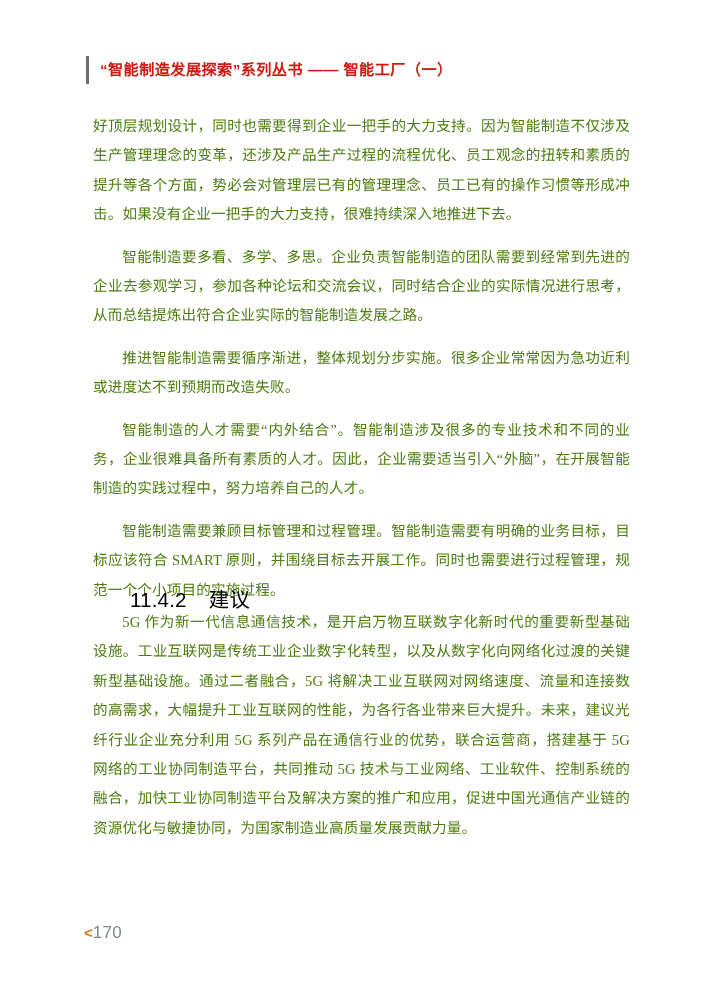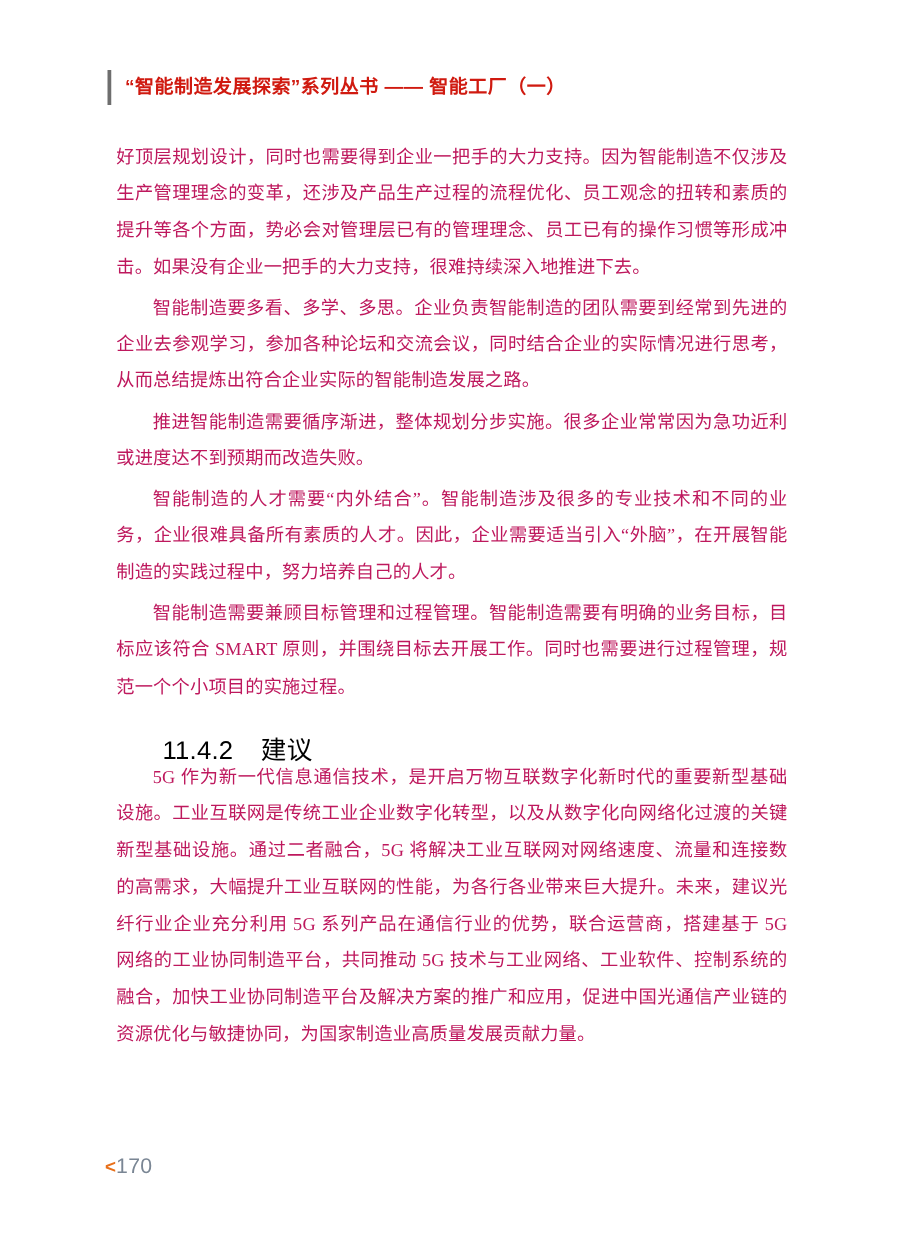--- a/index.html
+++ b/index.html
@@ -58,24 +58,24 @@
     width: 537px;
   }
 
   p.para {
     margin: 0 0 0 0;
     font-size: 14.6px;
     line-height: 29.4px;
     text-align: justify;
     text-justify: inter-ideograph;
     letter-spacing: 0.15px;
-    color: #be185d;
+    color: #4d7c0f;
   }
   p.para + p.para {
-    margin-top: 3px;
+    margin-top: 13px;
   }
   p.indent {
     text-indent: 2em;
   }
 
   
   .section-heading {
     position: absolute;
     left: 118px;
     top: 571px;

